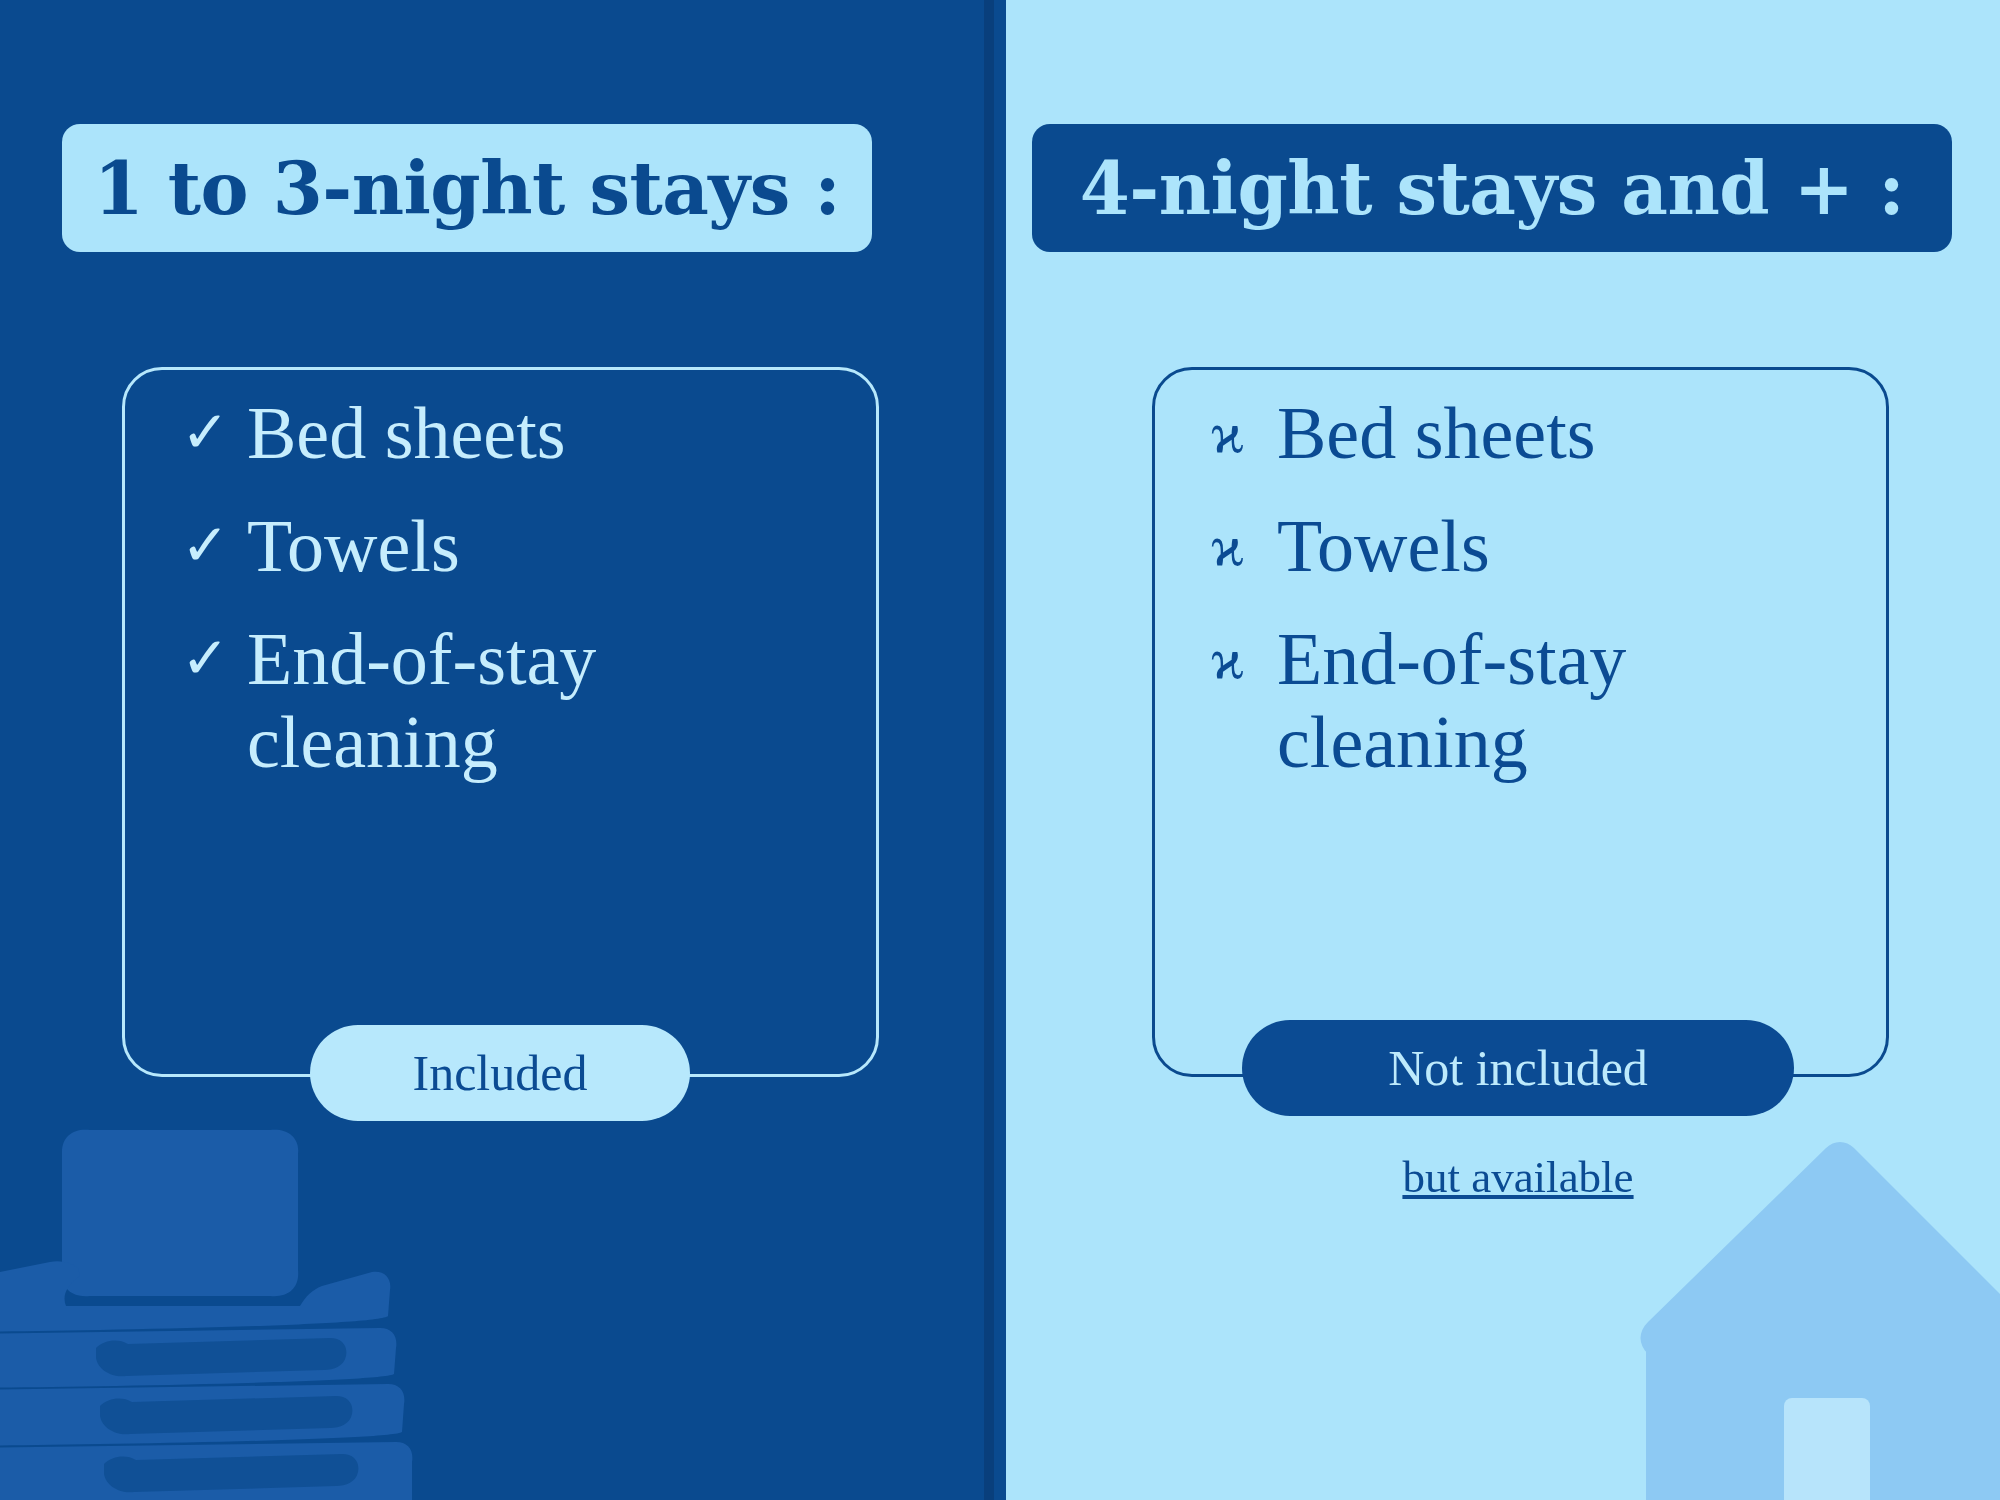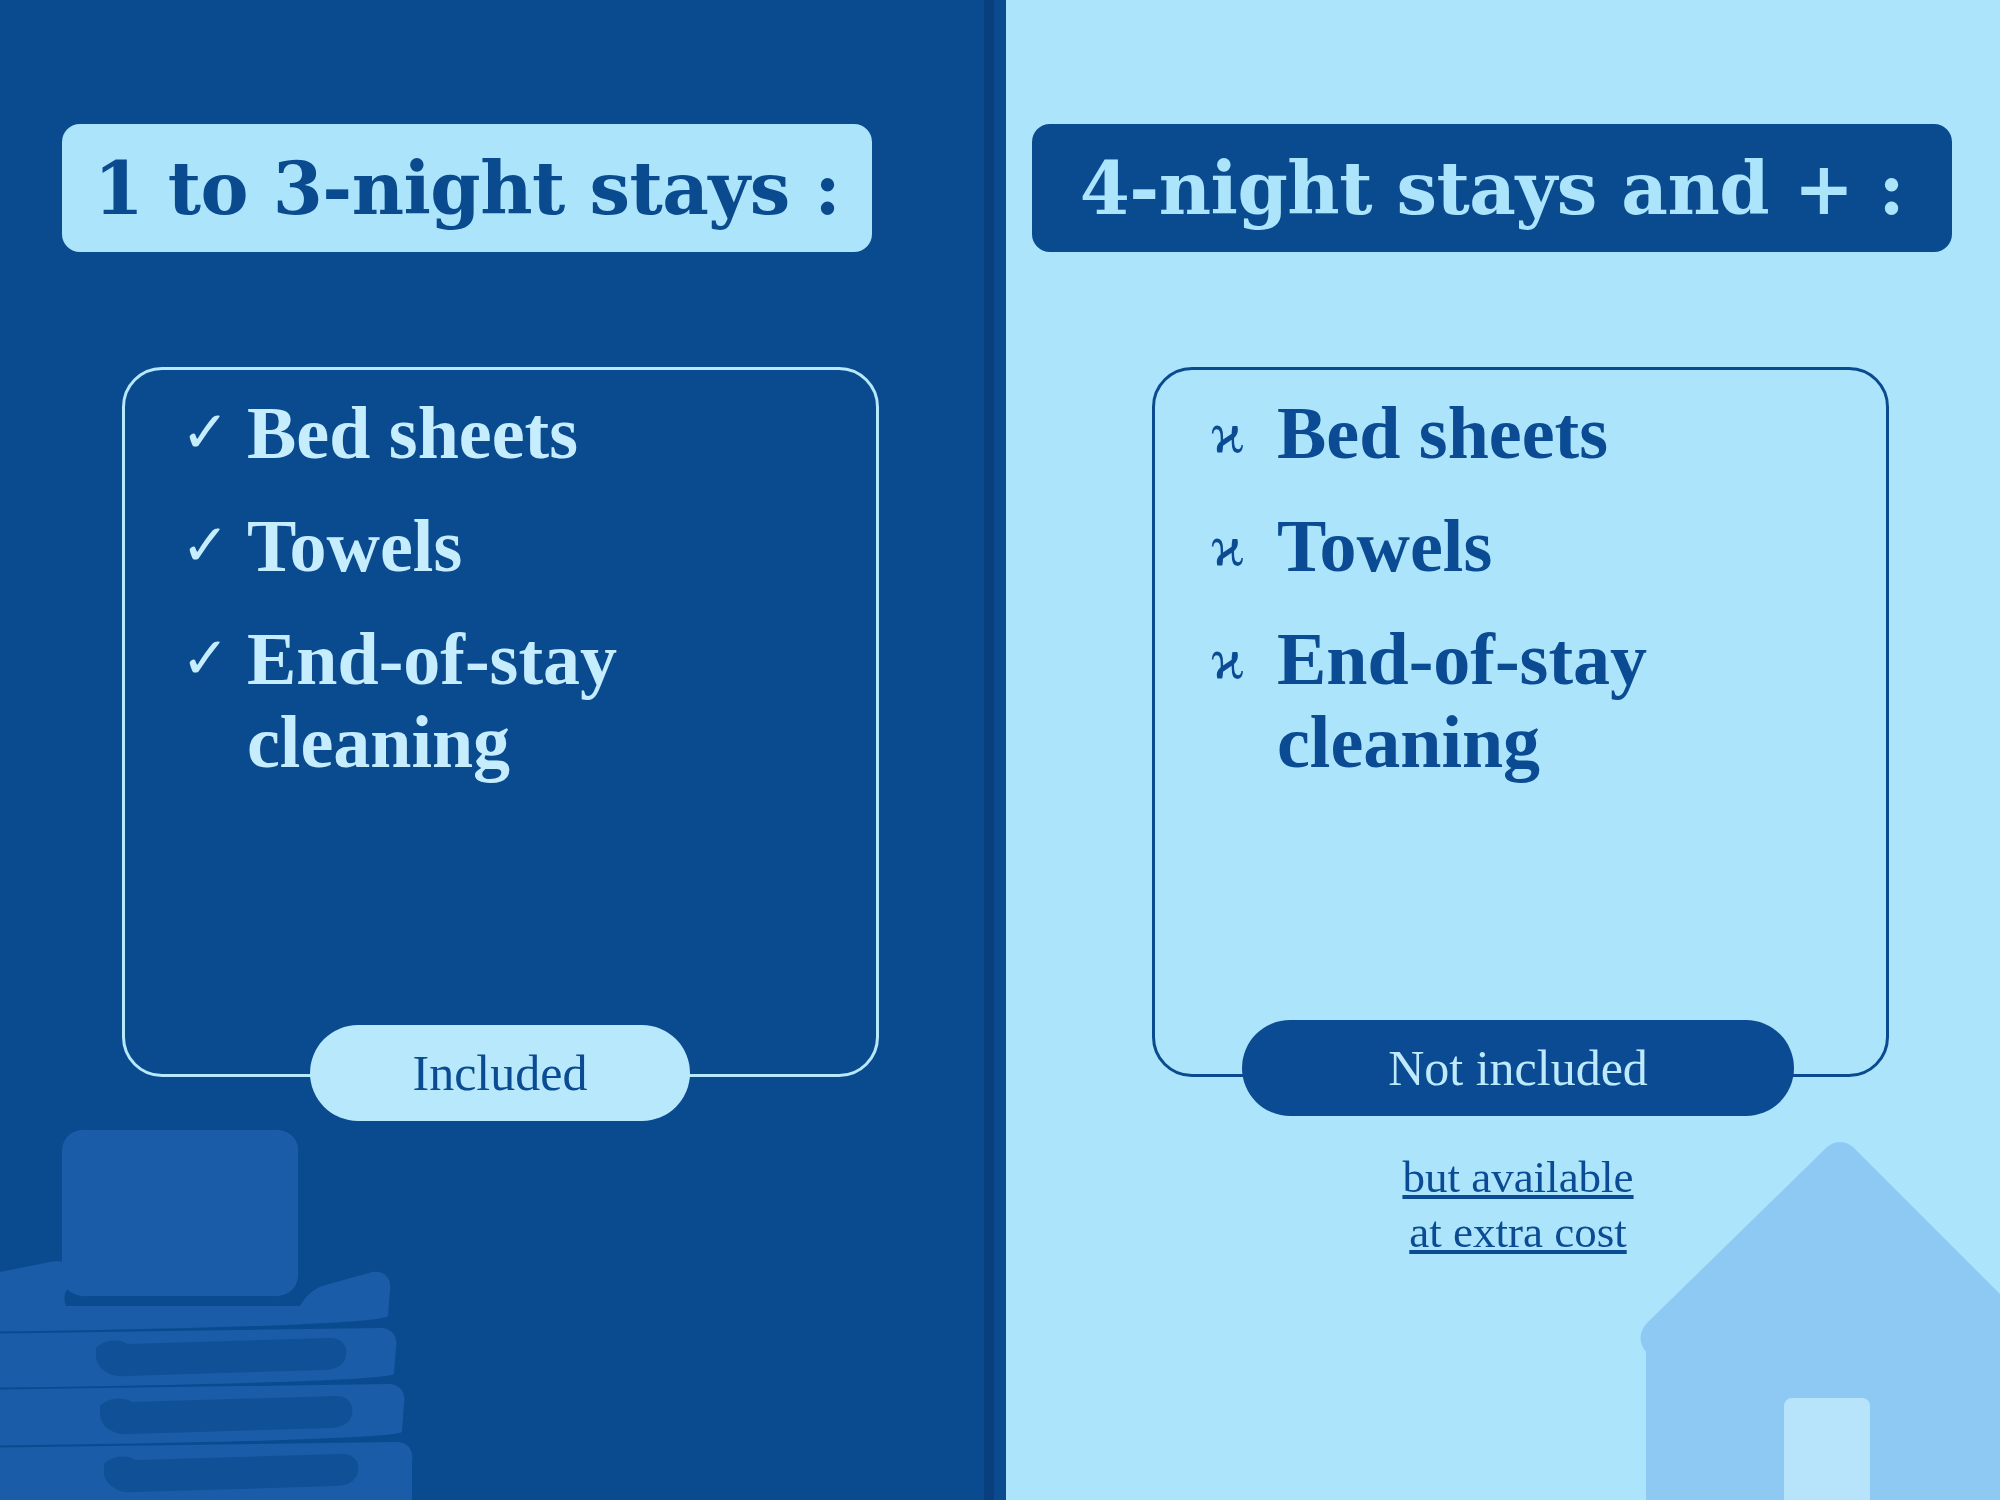--- a/index.html
+++ b/index.html
@@ -90,21 +90,21 @@
     line-height:1.12;
     margin-bottom:30px;
   }
   .feature-item-marker {
     flex:0 0 auto;
     width:66px;
     font-size:58px;
     line-height:1.42;
     text-align:left;
   }
-  .feature-item-label { flex:1 1 auto;font-weight:bold; }
+  .feature-item-label { flex:1 1 auto; }
 
   .list-light .feature-item { color:#C6EDFD; }
   .list-light .feature-item-marker { color:#C6EDFD; }
   .list-dark  .feature-item { color:#0B4B93; }
   .list-dark  .feature-item-marker { color:#0B4B93; }
 
   
   .status-pill {
     position:absolute;
     height:96px;
@@ -246,21 +246,20 @@
           <span class="feature-item-label">End-of-stay cleaning</span>
         </div>
 
       </div>
     </div>
 
     <div class="status-pill status-pill-not-included">Not included</div>
 
     <div class="extra-cost-note">
       <span>but available</span>
-      <span>at extra cost</span>
     </div>
 
     <svg class="house-art" viewBox="0 0 360 360">
       <path d="M186 8 C194 0 206 0 214 8 L372 166 L372 372 L26 372 L26 196
                L8 214 C-2 204 -2 192 8 182 Z" fill="#8DC9F3"></path>
       <rect x="6" y="196" width="54" height="176" fill="#8DC9F3"></rect>
       <rect x="144" y="258" width="86" height="114" rx="8" fill="#B7E4FB"></rect>
     </svg>
 
   </div>

